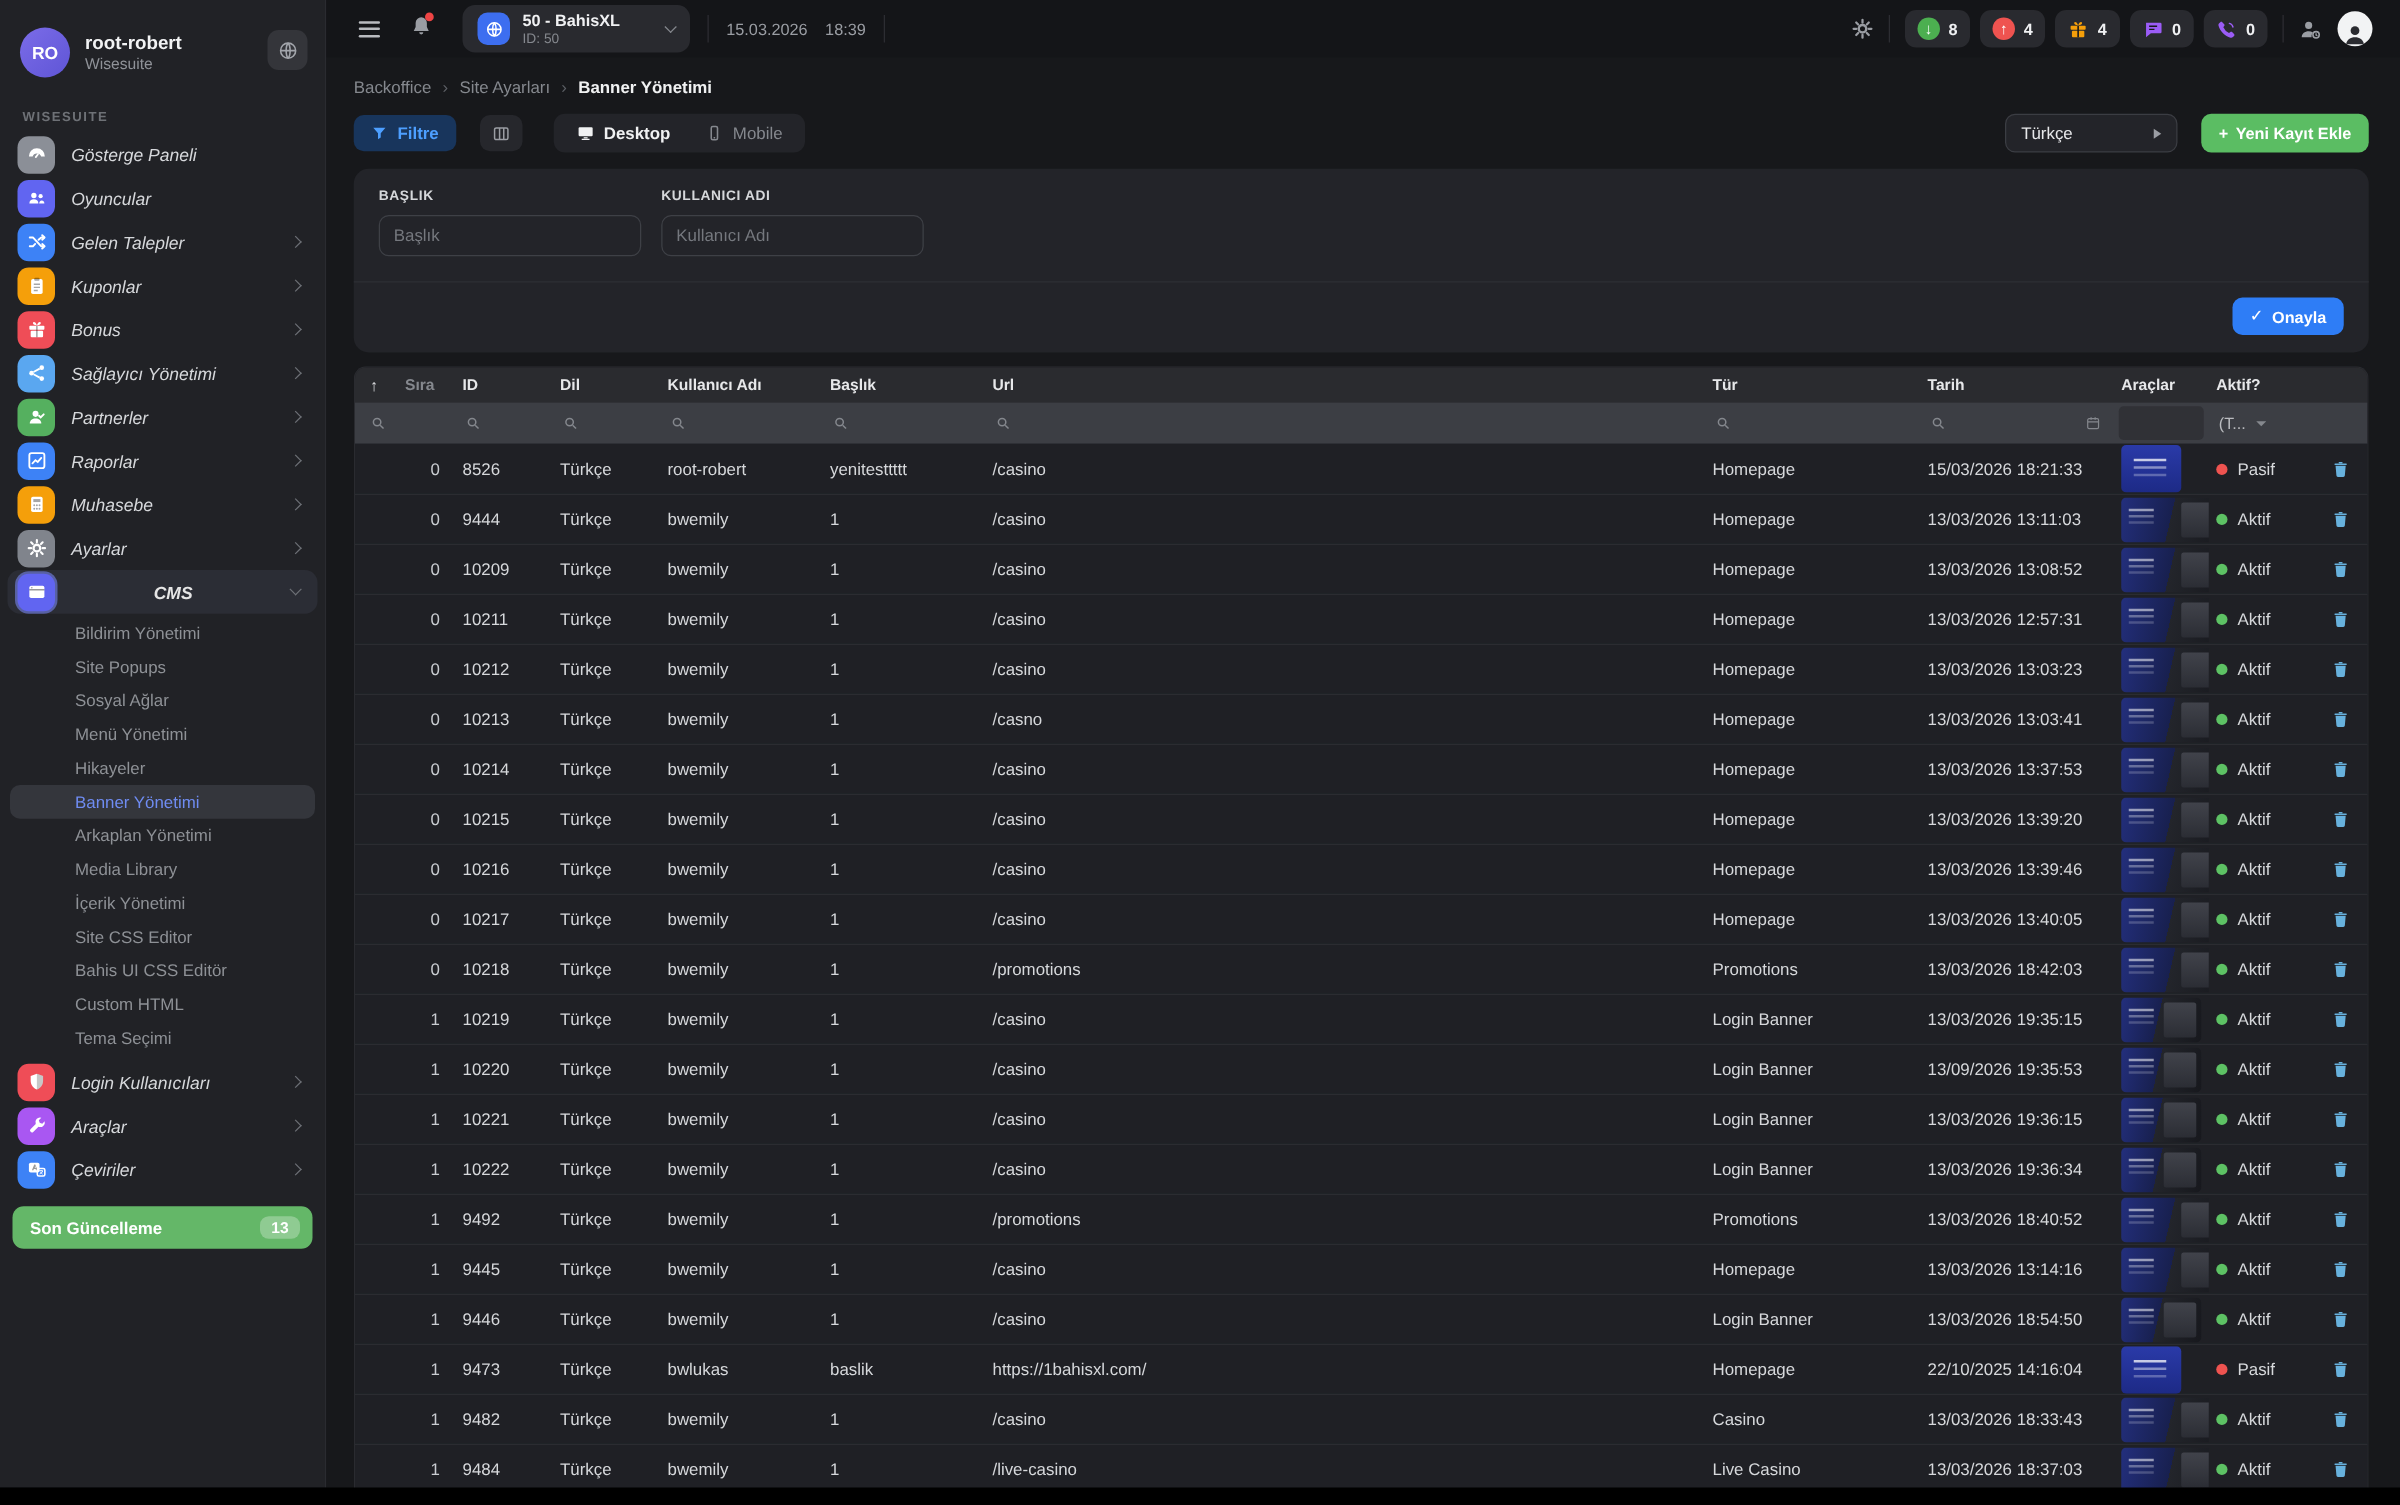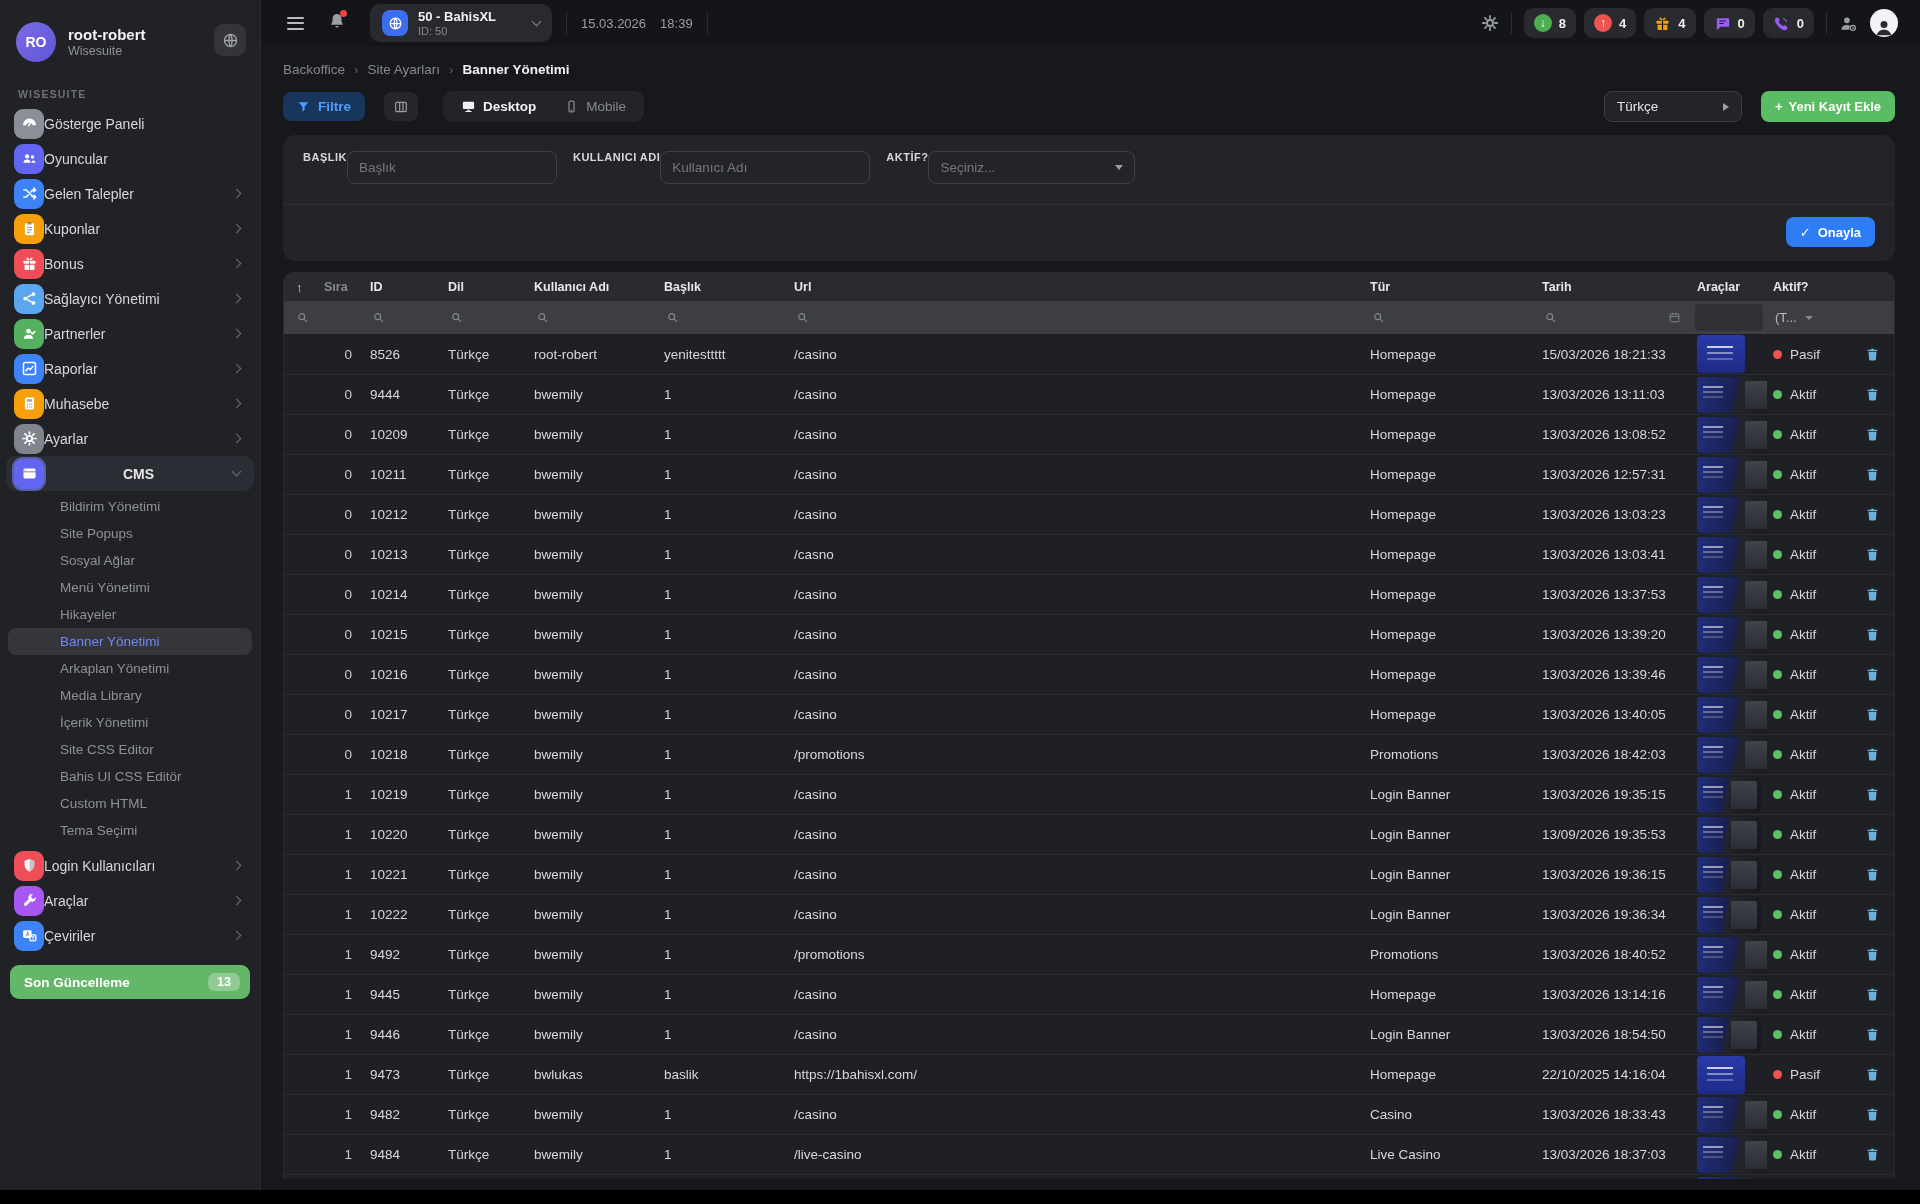--- a/index.html
+++ b/index.html
@@ -13,21 +13,21 @@
   .side-user{display:flex;align-items:center;gap:12px;padding:22px 16px 10px 16px;position:relative;}
   .avatar{width:40px;height:40px;border-radius:50%;background:linear-gradient(135deg,#7b6ce8,#5f55d6);
     display:flex;align-items:center;justify-content:center;font-weight:bold;font-size:14px;color:#fff;}
   .side-user .nm{font-size:15px;font-weight:bold;color:#f2f3f4;line-height:1.25;}
   .side-user .org{font-size:12.5px;color:#8f9298;}
   .side-globe{position:absolute;right:14px;top:24px;width:32px;height:32px;border-radius:9px;
     background:#34353a;color:#a2a5ab;display:flex;align-items:center;justify-content:center;cursor:pointer;}
   .section-label{font-size:10.5px;letter-spacing:1.2px;color:#6e7176;font-weight:bold;
     padding:16px 18px 6px 18px;}
   .nav{flex:1;overflow:hidden;}
-  .nav-item{display:flex;align-items:center;height:35px;padding:0 14px;cursor:pointer;}
+  .nav-item{display:flex;align-items:center;gap:13px;height:35px;padding:0 14px;cursor:pointer;font-style:italic;}
   .nav-item .tile{width:30px;height:30px;border-radius:9px;display:flex;align-items:center;
     justify-content:center;color:#fff;flex:none;}
   .nav-item .tile svg{width:17px;height:17px;}
   .nav-item .lbl{font-size:14px;color:#d6d8db;flex:1;white-space:nowrap;}
   .nav-item .chev{width:7px;height:7px;border-right:1.6px solid #6d7076;border-bottom:1.6px solid #6d7076;
     transform:rotate(-45deg);margin-right:6px;flex:none;}
   .nav-item.parent-active{background:#2b2d35;border-radius:10px;margin:0 6px;padding:0 8px;}
   .nav-item.parent-active .lbl{color:#e5e5e5;font-weight:bold;text-align:center;}
   .nav-item.parent-active .tile{box-shadow:0 0 0 2px rgba(125,140,255,.55);}
   .nav-item.parent-active .chev{transform:rotate(45deg);margin-top:-4px;}
@@ -108,21 +108,21 @@
   .toolbar .spacer{flex:1;}
   .lang-select{display:flex;align-items:center;width:138px;height:31px;border:1px solid #3b3d43;
     background:#232429;border-radius:8px;padding:0 12px;font-size:13.5px;color:#e7e8ea;cursor:pointer;}
   .lang-select .tri{margin-left:auto;width:0;height:0;border-left:6px solid #9a9da3;
     border-top:4px solid transparent;border-bottom:4px solid transparent;}
   .btn-add{display:flex;align-items:center;gap:6px;background:#5bbd63;color:#fff;height:31px;
     padding:0 14px;border-radius:8px;font-size:13px;font-weight:bold;cursor:pointer;}
 
   .filter-card{margin:13px 25px 0 22px;background:#232429;border-radius:12px;padding:16px 20px 14px 20px;}
   .fields{display:flex;gap:16px;}
-  .field{display:flex;}
+  .field{display:flex;flex-direction:column;}
   .field label{font-size:11px;font-weight:bold;letter-spacing:.5px;color:#d6d8db;margin-bottom:9px;}
   .field input{width:210px;height:33px;background:transparent;border:1px solid #3e4046;border-radius:8px;
     padding:0 11px;font-size:13.5px;color:#e7e8ea;outline:none;
     font-family:"Liberation Sans","DejaVu Sans",sans-serif;}
   .field input::placeholder{color:#75787e;}
   .fselect{width:207px;height:33px;border:1px solid #3e4046;border-radius:8px;display:flex;
     align-items:center;padding:0 11px;font-size:13.5px;color:#75787e;cursor:pointer;}
   .fselect .tri{margin-left:auto;width:0;height:0;border-top:5px solid #9a9da3;
     border-left:4.5px solid transparent;border-right:4.5px solid transparent;}
   .fdiv{height:1px;background:#2e2f35;margin:20px -20px 12px -20px;}
@@ -534,27 +534,20 @@
 
     <div class="filter-card">
       <div class="fields">
         <div class="field">
           <label>BAŞLIK</label>
           <input type="text" placeholder="Başlık" style="">
         </div>
         <div class="field">
           <label>KULLANICI ADI</label>
           <input type="text" placeholder="Kullanıcı Adı" style="">
-        </div>
-        <div class="field">
-          <label>AKTİF?</label>
-          <div class="fselect">
-            <span>Seçiniz...</span>
-            <span class="tri"></span>
-          </div>
         </div>
       </div>
       <div class="fdiv"></div>
       <div class="frow">
         <div class="btn-onayla">
           <span>✓</span>
           <span>Onayla</span>
         </div>
       </div>
     </div>

